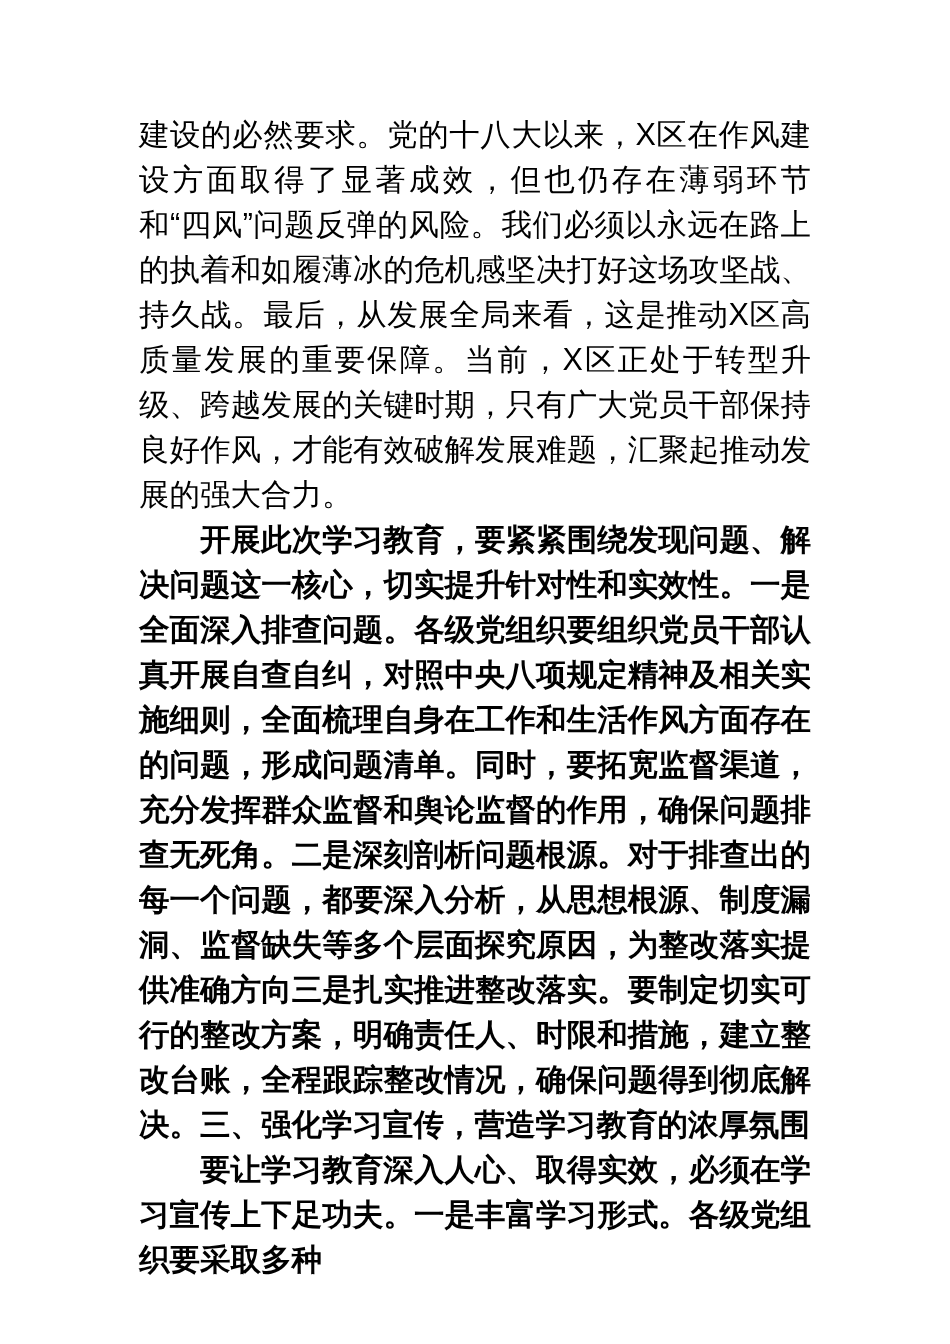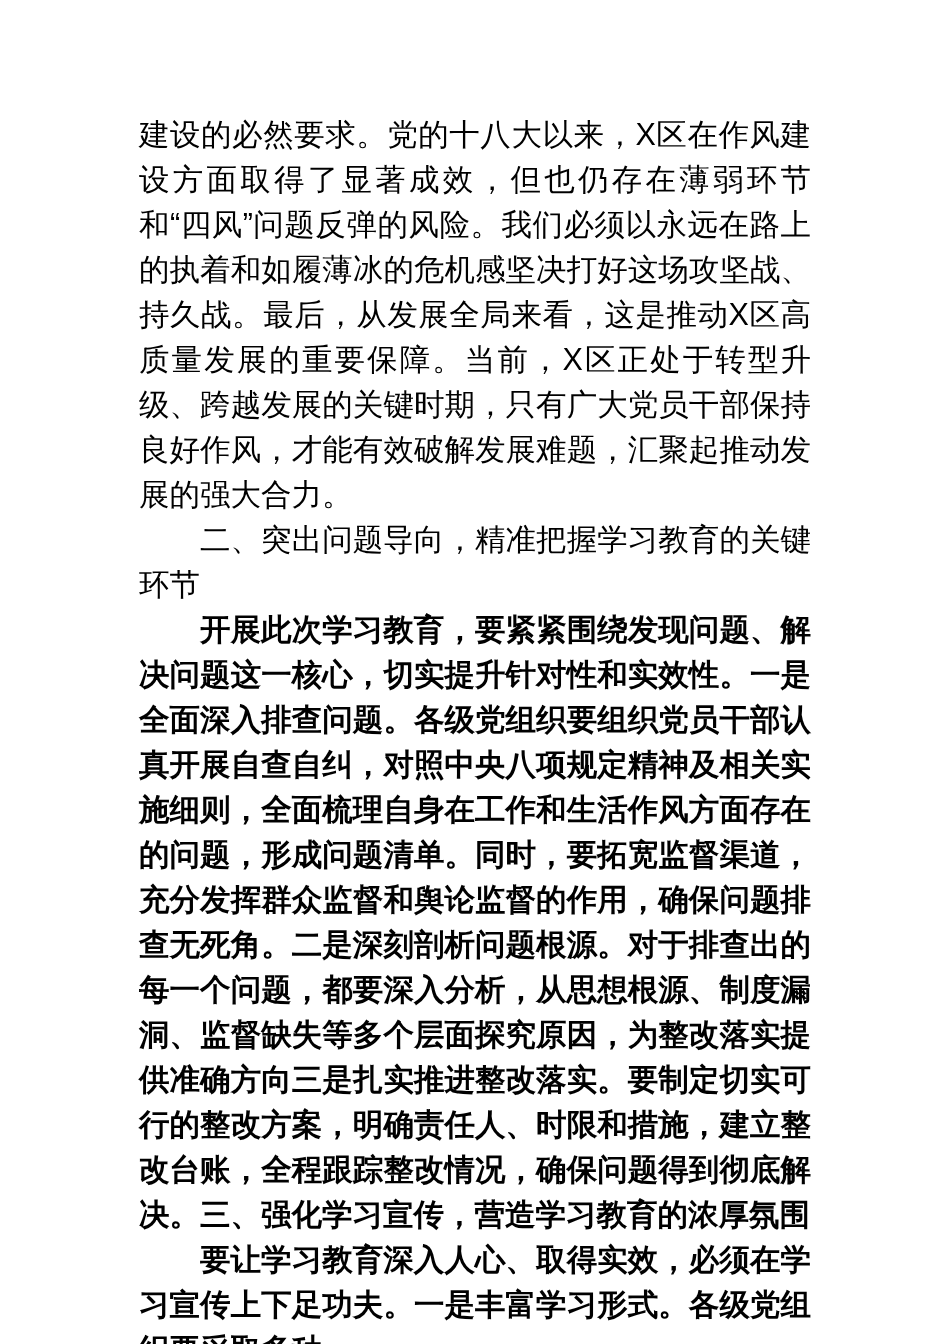--- a/index.html
+++ b/index.html
@@ -58,20 +58,19 @@
   }
 </style>
 </head>
 <body>
 
 <div id="page">
   <div id="text-column">
 
     <p class="para cont">建设的必然要求。党的十八大以来，X区在作风建设方面取得了显著成效，但也仍存在薄弱环节和“四风”问题反弹的风险。我们必须以永远在路上的执着和如履薄冰的危机感坚决打好这场攻坚战、持久战。最后，从发展全局来看，这是推动X区高质量发展的重要保障。当前，X区正处于转型升级、跨越发展的关键时期，只有广大党员干部保持良好作风，才能有效破解发展难题，汇聚起推动发展的强大合力。</p>
 
-    <p class="para indent heading">二、突出问题导向，精准把握学习教育的关键环节</p>
 
     <p class="para indent">开展此次学习教育，要紧紧围绕发现问题、解决问题这一核心，切实提升针对性和实效性。一是全面深入排查问题。各级党组织要组织党员干部认真开展自查自纠，对照中央八项规定精神及相关实施细则，全面梳理自身在工作和生活作风方面存在的问题，形成问题清单。同时，要拓宽监督渠道，充分发挥群众监督和舆论监督的作用，确保问题排查无死角。二是深刻剖析问题根源。对于排查出的每一个问题，都要深入分析，从思想根源、制度漏洞、监督缺失等多个层面探究原因，为整改落实提供准确方向三是扎实推进整改落实。要制定切实可行的整改方案，明确责任人、时限和措施，建立整改台账，全程跟踪整改情况，确保问题得到彻底解决。三、强化学习宣传，营造学习教育的浓厚氛围</p>
 
     <p class="para indent">要让学习教育深入人心、取得实效，必须在学习宣传上下足功夫。一是丰富学习形式。各级党组织要采取多种</p>
 
   </div>
 </div>
 
 </body></html>

